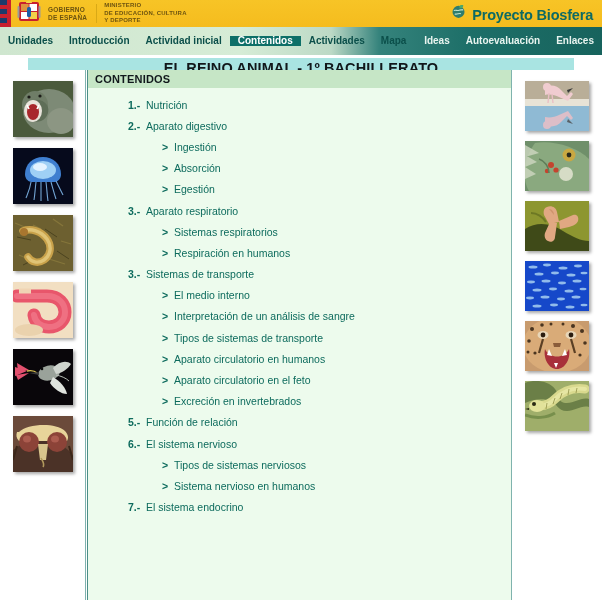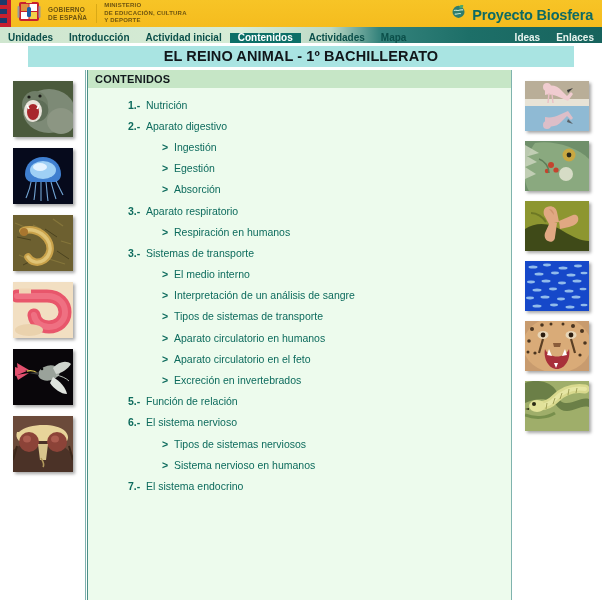--- a/index.html
+++ b/index.html
@@ -85,23 +85,23 @@
     color: #0d6a64;
     font-size: 14.5px;
     font-weight: bold;
     letter-spacing: -0.2px;
     white-space: nowrap;
   }
 
   
   .navbar {
     position: relative;
-    height: 16px;
-    display: flex;
-    align-items: flex-end;
+    height: 28px;
+    display: flex;
+    align-items: center;
     background: linear-gradient(to right,
         #cfe6cf 0%, #d6ecd6 40%, #bcd9c6 55%,
         #35837c 63%, #1d6f68 78%, #17635d 100%);
     font-size: 10px;
     font-weight: bold;
     overflow: hidden;
   }
   .nav-item {
     display: flex;
     align-items: center;
@@ -289,20 +289,21 @@
 
 <div class="navbar">
   <div class="nav-item">Unidades</div>
   <div class="nav-item">Introducción</div>
   <div class="nav-item">Actividad inicial</div>
   <div class="nav-item active">Contenidos</div>
   <div class="nav-item">Actividades</div>
   <div class="nav-item">Mapa</div>
   <div class="nav-spacer"></div>
   <div class="nav-item dark">Ideas</div>
+  <div class="nav-item dark">Autoevaluación</div>
   <div class="nav-item dark">Enlaces</div>
 </div>
 
 <div class="titlewrap">
   <div class="titlebar">EL REINO ANIMAL - 1º BACHILLERATO</div>
 </div>
 
 <div class="frame">
 
   <div class="col-left">
@@ -402,23 +403,24 @@
   </div>
 
   <div class="col-center">
     <div class="panel">
       <div class="panel-head">CONTENIDOS</div>
       <ul class="toc">
 
         <li class="lvl1"><span class="num">1.-</span><a href="#">Nutrición</a></li>
         <li class="lvl1"><span class="num">2.-</span><a href="#">Aparato digestivo</a></li>
         <li class="lvl2"><span class="chev">&gt;</span><a href="#">Ingestión</a></li>
+        <li class="lvl2"><span class="chev">&gt;</span><a href="#">Absorción</a></li>
         <li class="lvl2"><span class="chev">&gt;</span><a href="#">Egestión</a></li>
-        <li class="lvl2"><span class="chev">&gt;</span><a href="#">Absorción</a></li>
         <li class="lvl1"><span class="num">3.-</span><a href="#">Aparato respiratorio</a></li>
+        <li class="lvl2"><span class="chev">&gt;</span><a href="#">Sistemas respiratorios</a></li>
         <li class="lvl2"><span class="chev">&gt;</span><a href="#">Respiración en humanos</a></li>
         <li class="lvl1"><span class="num">3.-</span><a href="#">Sistemas de transporte</a></li>
         <li class="lvl2"><span class="chev">&gt;</span><a href="#">El medio interno</a></li>
         <li class="lvl2"><span class="chev">&gt;</span><a href="#">Interpretación de un análisis de sangre</a></li>
         <li class="lvl2"><span class="chev">&gt;</span><a href="#">Tipos de sistemas de transporte</a></li>
         <li class="lvl2"><span class="chev">&gt;</span><a href="#">Aparato circulatorio en humanos</a></li>
         <li class="lvl2"><span class="chev">&gt;</span><a href="#">Aparato circulatorio en el feto</a></li>
         <li class="lvl2"><span class="chev">&gt;</span><a href="#">Excreción en invertebrados</a></li>
         <li class="lvl1"><span class="num">5.-</span><a href="#">Función de relación</a></li>
         <li class="lvl1"><span class="num">6.-</span><a href="#">El sistema nervioso</a></li>

